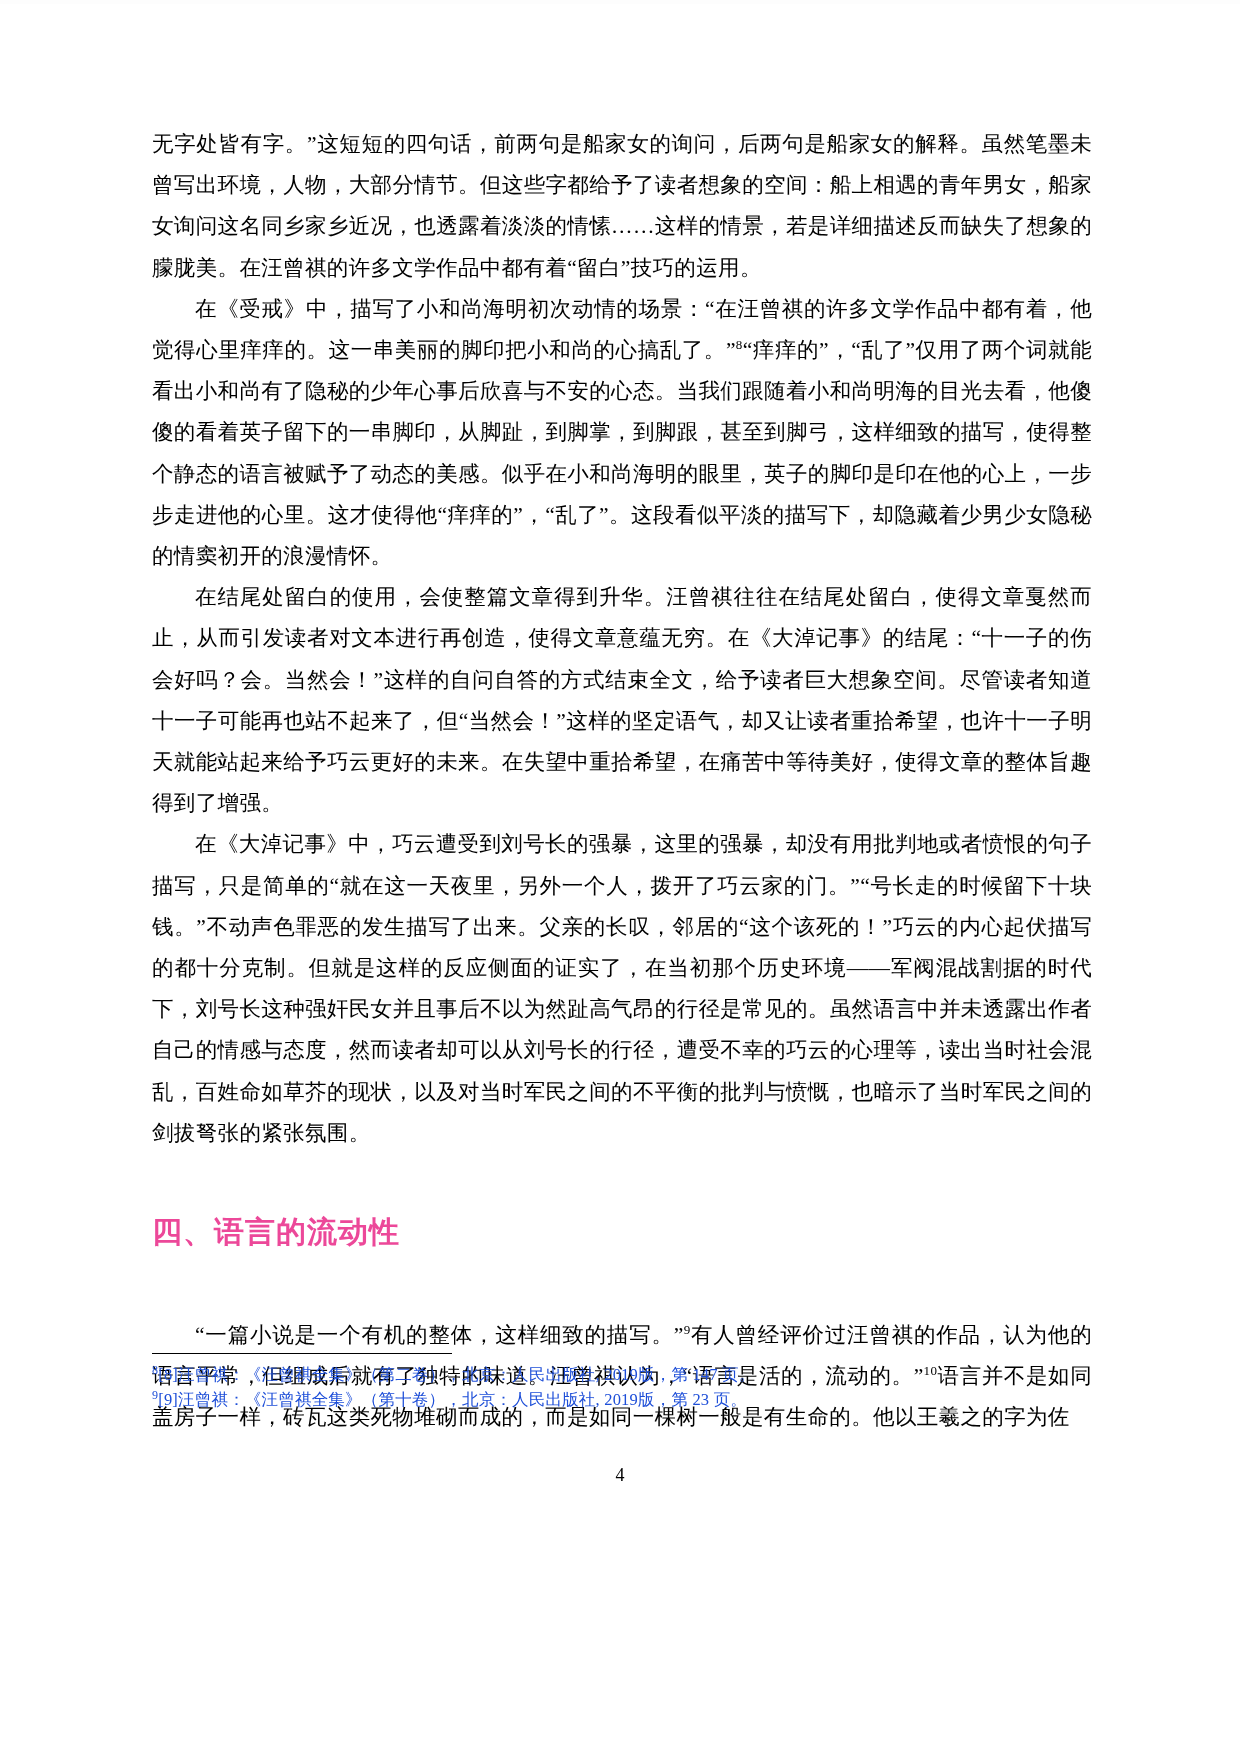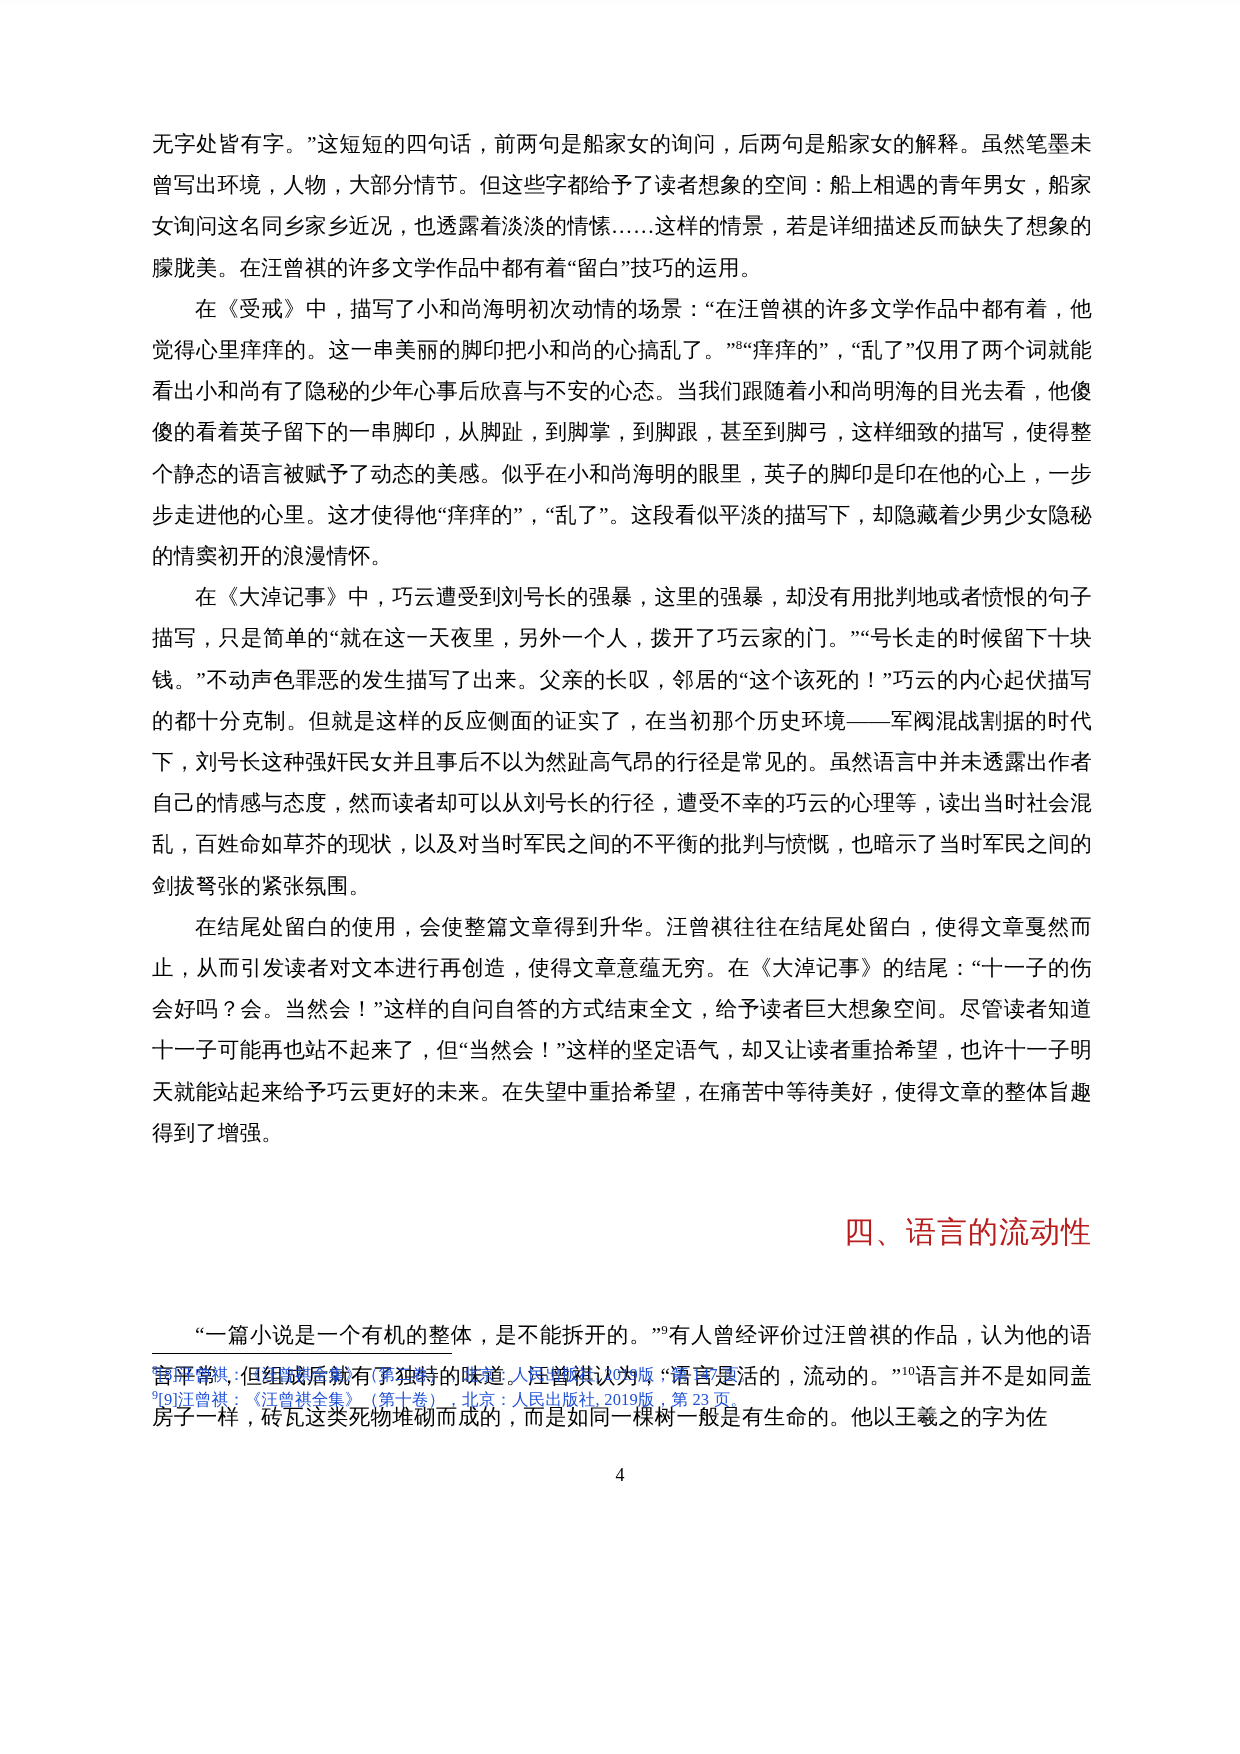--- a/index.html
+++ b/index.html
@@ -36,23 +36,23 @@
   .para.no-indent { text-indent: 0; }
   sup.fnref {
     font-size: 13px;
     vertical-align: super;
     line-height: 0;
     font-family: "Liberation Serif", "DejaVu Serif", serif;
   }
   .section-heading {
     font-family: "Liberation Sans", "DejaVu Sans", sans-serif;
     font-size: 30px;
-    font-weight: 400;
-    text-align: right;
-    color: #b91c1c;
+    font-weight: 700;
+    text-align: left;
+    color: #ec4899;
     margin: 0;
     padding: 0;
     letter-spacing: 1px;
   }
   .gap-before-heading { height: 58px; }
   .gap-after-heading  { height: 62px; }
 
   .footnote-zone {
     position: absolute;
     left: 152px;
@@ -93,31 +93,31 @@
 <body>
 
 <div class="page">
 
   <div class="content">
 
     <p class="para no-indent"><span>无字处皆有字。”这短短的四句话，前两句是船家女的询问，后两句是船家女的解释。虽然笔墨未曾写出环境，人物，大部分情节。但这些字都给予了读者想象的空间：船上相遇的青年男女，船家女询问这名同乡家乡近况，也透露着淡淡的情愫……这样的情景，若是详细描述反而缺失了想象的朦胧美。在汪曾祺的许多文学作品中都有着“留白”技巧的运用。</span></p>
 
     <p class="para"><span>在《受戒》中，描写了小和尚海明初次动情的场景：“在汪曾祺的许多文学作品中都有着，他觉得心里痒痒的。这一串美丽的脚印把小和尚的心搞乱了。”</span><sup class="fnref">8</sup><span>“痒痒的”，“乱了”仅用了两个词就能看出小和尚有了隐秘的少年心事后欣喜与不安的心态。当我们跟随着小和尚明海的目光去看，他傻傻的看着英子留下的一串脚印，从脚趾，到脚掌，到脚跟，甚至到脚弓，这样细致的描写，使得整个静态的语言被赋予了动态的美感。似乎在小和尚海明的眼里，英子的脚印是印在他的心上，一步步走进他的心里。这才使得他“痒痒的”，“乱了”。这段看似平淡的描写下，却隐藏着少男少女隐秘的情窦初开的浪漫情怀。</span></p>
 
+    <p class="para"><span>在结尾处留白的使用，会使整篇文章得到升华。汪曾祺往往在结尾处留白，使得文章戛然而止，从而引发读者对文本进行再创造，使得文章意蕴无穷。在《大淖记事》的结尾：“十一子的伤会好吗？会。当然会！”这样的自问自答的方式结束全文，给予读者巨大想象空间。尽管读者知道十一子可能再也站不起来了，但“当然会！”这样的坚定语气，却又让读者重拾希望，也许十一子明天就能站起来给予巧云更好的未来。在失望中重拾希望，在痛苦中等待美好，使得文章的整体旨趣得到了增强。</span></p>
+
     <p class="para"><span>在《大淖记事》中，巧云遭受到刘号长的强暴，这里的强暴，却没有用批判地或者愤恨的句子描写，只是简单的“就在这一天夜里，另外一个人，拨开了巧云家的门。”“号长走的时候留下十块钱。”不动声色罪恶的发生描写了出来。父亲的长叹，邻居的“这个该死的！”巧云的内心起伏描写的都十分克制。但就是这样的反应侧面的证实了，在当初那个历史环境——军阀混战割据的时代下，刘号长这种强奸民女并且事后不以为然趾高气昂的行径是常见的。虽然语言中并未透露出作者自己的情感与态度，然而读者却可以从刘号长的行径，遭受不幸的巧云的心理等，读出当时社会混乱，百姓命如草芥的现状，以及对当时军民之间的不平衡的批判与愤慨，也暗示了当时军民之间的剑拔弩张的紧张氛围。</span></p>
-
-    <p class="para"><span>在结尾处留白的使用，会使整篇文章得到升华。汪曾祺往往在结尾处留白，使得文章戛然而止，从而引发读者对文本进行再创造，使得文章意蕴无穷。在《大淖记事》的结尾：“十一子的伤会好吗？会。当然会！”这样的自问自答的方式结束全文，给予读者巨大想象空间。尽管读者知道十一子可能再也站不起来了，但“当然会！”这样的坚定语气，却又让读者重拾希望，也许十一子明天就能站起来给予巧云更好的未来。在失望中重拾希望，在痛苦中等待美好，使得文章的整体旨趣得到了增强。</span></p>
 
     <div class="gap-before-heading"></div>
 
     <h2 class="section-heading">四、语言的流动性</h2>
 
     <div class="gap-after-heading"></div>
 
-    <p class="para"><span>“一篇小说是一个有机的整体，是不能拆开的。”</span><sup class="fnref">9</sup><span>有人曾经评价过汪曾祺的作品，认为他的语言平常，但组成后就有了独特的味道。汪曾祺认为，“语言是活的，流动的。”</span><sup class="fnref">10</sup><span>语言并不是如同盖房子一样，砖瓦这类死物堆砌而成的，而是如同一棵树一般是有生命的。他以王羲之的字为佐</span></p>
+    <p class="para"><span>“一篇小说是一个有机的整体，这样细致的描写。”</span><sup class="fnref">9</sup><span>有人曾经评价过汪曾祺的作品，认为他的语言平常，但组成后就有了独特的味道。汪曾祺认为，“语言是活的，流动的。”</span><sup class="fnref">10</sup><span>语言并不是如同盖房子一样，砖瓦这类死物堆砌而成的，而是如同一棵树一般是有生命的。他以王羲之的字为佐</span></p>
 
   </div>
 
   <div class="footnote-zone">
     <div class="fn-rule"></div>
 
     <div class="footnote"><span class="fn-num">8</span><span>[8]汪曾祺：《汪曾祺全集》（第二卷），北京：人民出版社, 2019版，第 147 页。</span></div>
 
     <div class="footnote"><span class="fn-num">9</span><span>[9]汪曾祺：《汪曾祺全集》（第十卷），北京：人民出版社, 2019版，第 23 页。</span></div>
 

